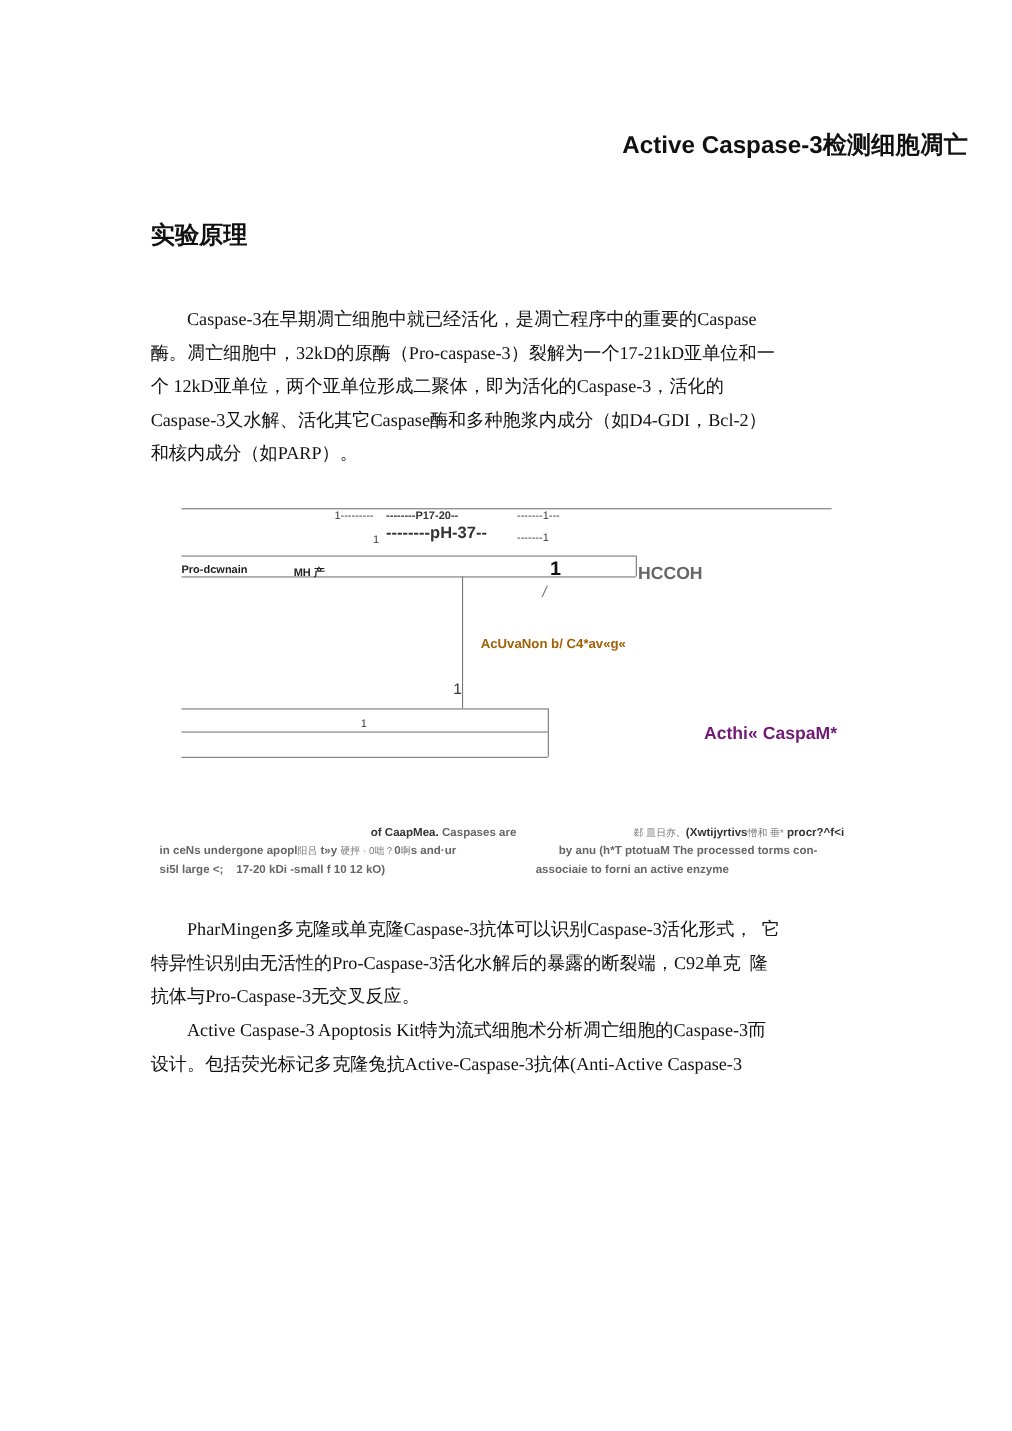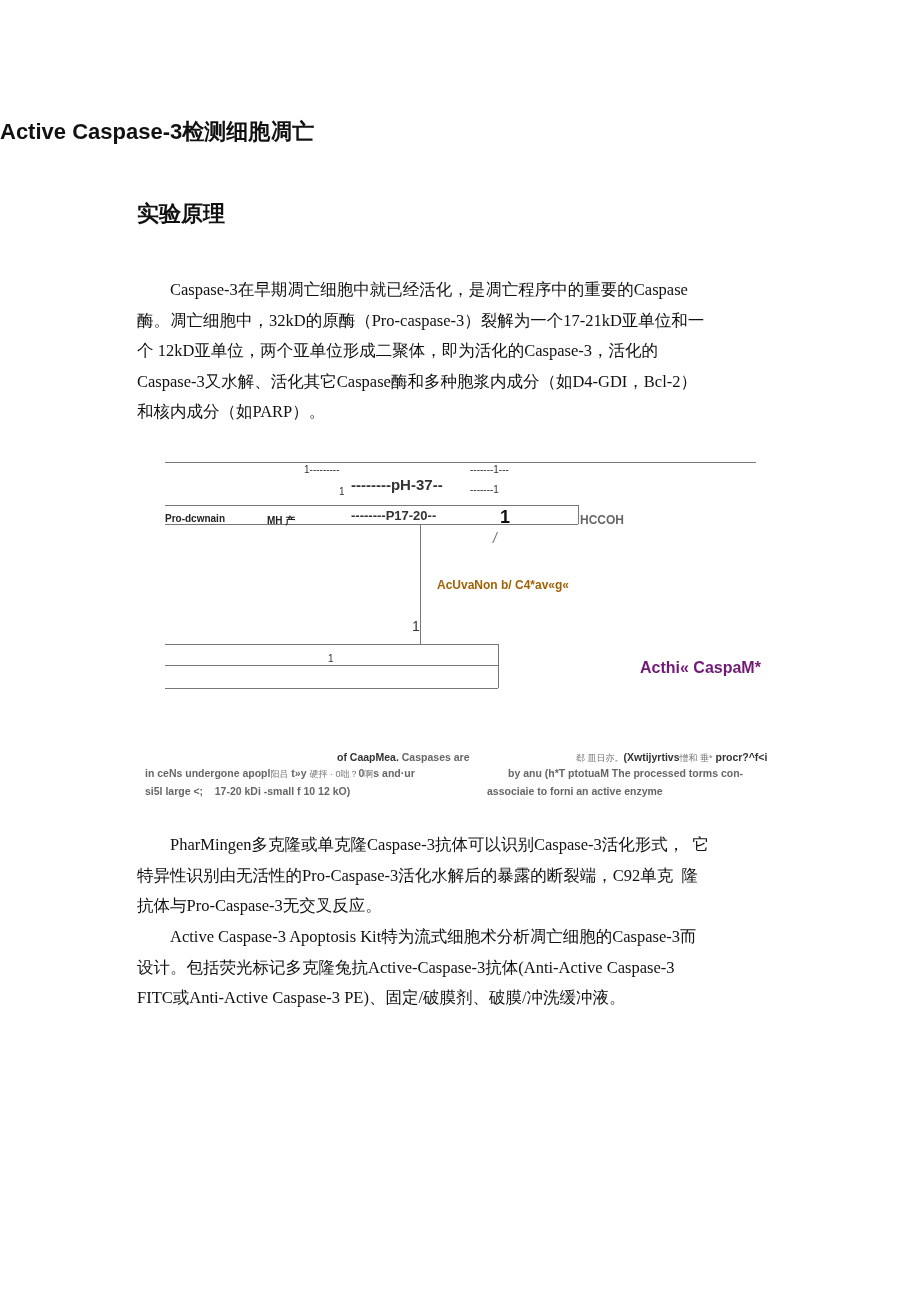--- a/index.html
+++ b/index.html
@@ -1,18 +1,18 @@
 <!DOCTYPE html>
 <html><head>
 <meta charset="utf-8">
 <style>
   html, body { margin: 0; padding: 0; background: #ffffff; }
   body { width: 920px; height: 1301px; position: relative; overflow: hidden; color: #111; }
   .abs { position: absolute; white-space: nowrap; }
-  .title { left: 0; width: 880px; top: 117px; text-align: left; font-family: "Liberation Sans", sans-serif; font-weight: bold; font-size: 22px; color: #111; }
+  .title { left: 0; width: 880px; top: 117px; text-align: right; font-family: "Liberation Sans", sans-serif; font-weight: bold; font-size: 22px; color: #111; }
   .heading { left: 137px; top: 199px; font-family: Liberation Sans, sans-serif; font-weight: bold; font-size: 22px; color: #111; }
   .para { position: absolute; left: 137px; width: 650px; font-family: "Liberation Serif", serif; font-size: 16.5px; line-height: 30.5px; color: #111; }
   .para .line { display: block; white-space: nowrap; }
   .para .indent { padding-left: 33px; }
   .hline { position: absolute; height: 0; border-top: 1px solid #777; }
   .vline { position: absolute; width: 0; border-left: 1px solid #777; }
   .dlabel { position: absolute; white-space: nowrap; font-family: "Liberation Sans", sans-serif; color: #333; }
   .bold { font-weight: bold; }
   .cap { position: absolute; white-space: nowrap; font-family: "Liberation Sans", sans-serif; font-weight: bold; font-size: 10.5px; color: #666; }
   .cap .dark { color: #333; }
@@ -34,31 +34,31 @@
 </div>
 
 <div>
   <div class="hline" style="left:165px; top:462px; width:591px;"></div>
 
   <div class="dlabel" style="left:304px; top:464px; font-size:10px;">1---------</div>
   <div class="dlabel bold" style="left:351px; top:476px; font-size:15px;">--------pH-37--</div>
   <div class="dlabel" style="left:470px; top:464px; font-size:10px;">-------1---</div>
 
   <div class="dlabel" style="left:339px; top:486px; font-size:10px;">1</div>
-  <div class="dlabel bold" style="left:351px; top:508px; font-size:13px;">--------P17-20--</div>
+  <div class="dlabel bold" style="left:351px; top:464px; font-size:10px;">--------P17-20--</div>
   <div class="dlabel" style="left:470px; top:484px; font-size:10px;">-------1</div>
 
   <div class="hline" style="left:165px; top:505px; width:413px;"></div>
   <div class="hline" style="left:165px; top:524px; width:413px;"></div>
   <div class="vline" style="left:578px; top:505px; height:19px;"></div>
 
   <div class="dlabel bold" style="left:165px; top:513px; font-size:10px; color:#222;">Pro-dcwnain</div>
   <div class="dlabel bold" style="left:267px; top:514px; font-size:10px; color:#222;">MH 产</div>
   <div class="dlabel bold" style="left:500px; top:507px; font-size:18px; color:#111;">1</div>
-  <div class="dlabel bold" style="left:580px; top:513px; font-size:12px; color:#666;">HCCOH</div>
+  <div class="dlabel bold" style="left:580px; top:513px; font-size:16px; color:#666;">HCCOH</div>
   <div class="dlabel" style="left:493px; top:530px; font-size:14px; font-style:italic; color:#777;">/</div>
 
   <div class="vline" style="left:420px; top:524px; height:120px;"></div>
   <div class="dlabel bold" style="left:437px; top:578px; font-size:12px; color:#a16207;">AcUvaNon b/ C4*av«g«</div>
   <div class="dlabel" style="left:412px; top:618px; font-size:14px; color:#333;">1</div>
 
   <div class="hline" style="left:165px; top:644px; width:333px;"></div>
   <div class="hline" style="left:165px; top:665px; width:333px;"></div>
   <div class="hline" style="left:165px; top:688px; width:333px;"></div>
   <div class="vline" style="left:498px; top:644px; height:44px;"></div>
@@ -83,14 +83,13 @@
 
 <div class="para" style="top:830px;">
   <span class="line indent" style="white-space:pre;">PharMingen多克隆或单克隆Caspase-3抗体可以识别Caspase-3活化形式，  它</span>
   <span class="line" style="white-space:pre;">特异性识别由无活性的Pro-Caspase-3活化水解后的暴露的断裂端，C92单克  隆</span>
   <span class="line">抗体与Pro-Caspase-3无交叉反应。</span>
 </div>
 
 <div class="para" style="top:922px;">
   <span class="line indent">Active Caspase-3 Apoptosis Kit特为流式细胞术分析凋亡细胞的Caspase-3而</span>
   <span class="line">设计。包括荧光标记多克隆兔抗Active-Caspase-3抗体(Anti-Active Caspase-3</span>
-  <span class="line">FITC或Anti-Active Caspase-3 PE)、固定/破膜剂、破膜/冲洗缓冲液。</span>
 </div>
 
 </body></html>

